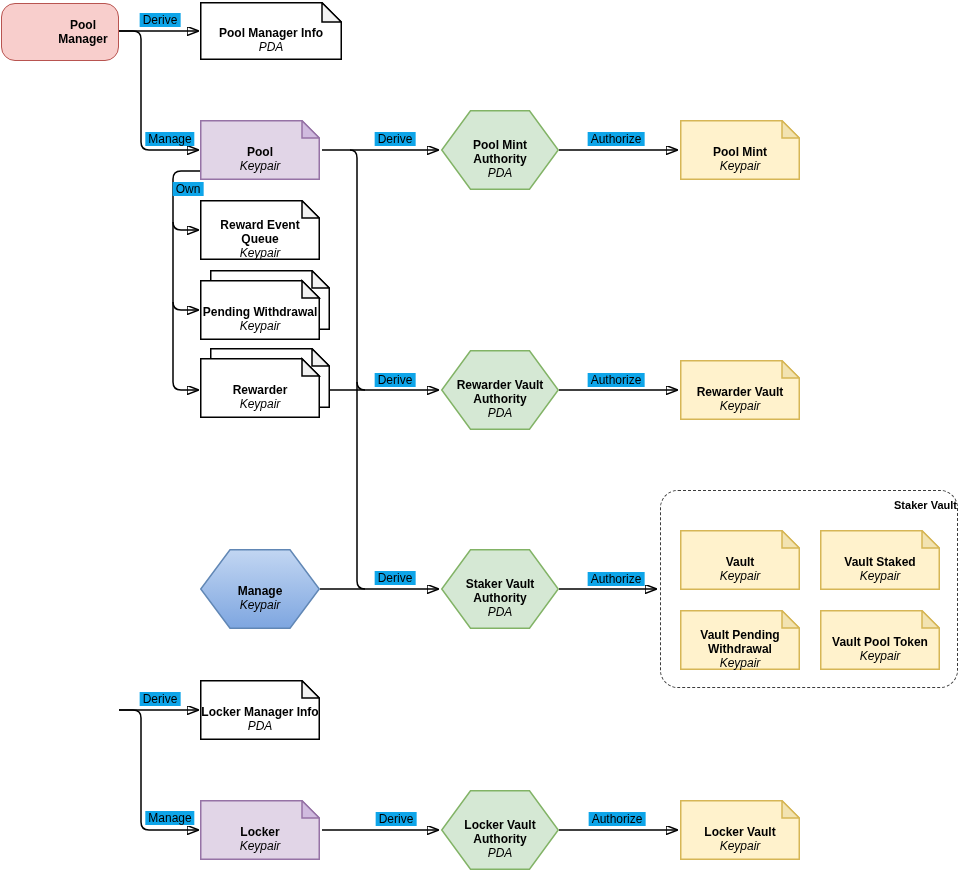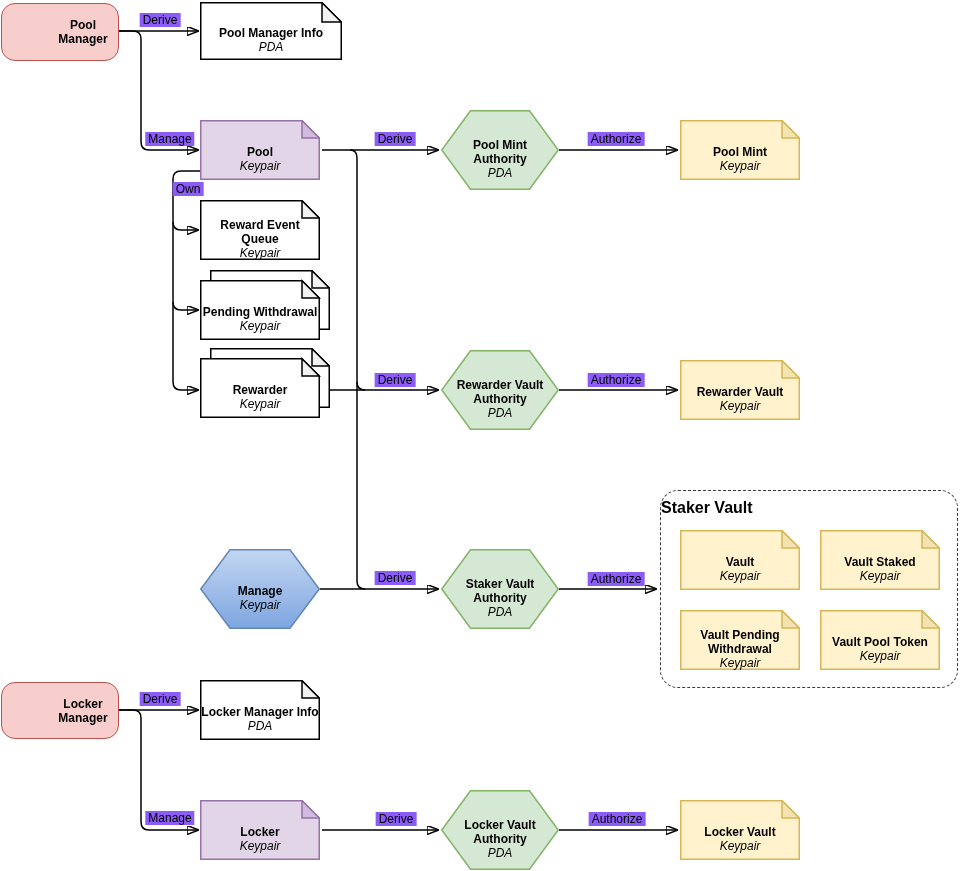--- a/index.html
+++ b/index.html
@@ -33,26 +33,26 @@
   .actor{
     background:#f8cecc;border:1.8px solid #b85450;border-radius:14px;
     display:flex;align-items:center;justify-content:center;
     font-weight:bold;font-size:12px;text-align:center;box-sizing:border-box;padding-left:46px;
   }
   .group{
     position:absolute;z-index:0;border:1.6px dashed #3d3d3d;border-radius:18px;
     box-sizing:border-box;background:transparent;
   }
   .gtitle{
-    position:absolute;left:0;right:0;top:8px;text-align:left;
-    font-weight:bold;font-size:16px;
+    position:absolute;left:0;right:0;top:8px;text-align:right;
+    font-weight:bold;font-size:11px;
   }
   .elabel{
     position:absolute;z-index:3;transform:translate(-50%,-50%);
-    background:#8b5cf6;padding:0 3px;font-size:12px;white-space:nowrap;
+    background:#0ea5e9;padding:0 3px;font-size:12px;white-space:nowrap;
   }
 </style>
 </head>
 <body>
 
 <div id="canvas">
 
   <svg id="edges" width="961" height="871" viewBox="0 0 961 871">
     <defs>
       <linearGradient id="blueGrad" x1="0" y1="0" x2="0" y2="1">
@@ -256,23 +256,20 @@
     <svg class="shape" width="120" height="60" viewBox="0 0 120 60">
       <path class="body" d="M0.75,0.75 L102,0.75 L119.25,18 L119.25,59.25 L0.75,59.25 Z"></path>
       <path class="fold" d="M102,0.75 L102,18 L119.25,18 Z"></path>
     </svg>
     <div class="txt">
       <div class="t nw">Vault Pool Token</div>
       <div class="s">Keypair</div>
     </div>
   </div>
 
-  <div class="node actor" style="left:1px;top:682px;width:118px;height:57px">
-    <span>Locker Manager</span>
-  </div>
 
   <div class="node doc-white" style="left:200px;top:680px;width:120px;height:60px">
     <svg class="shape" width="120" height="60" viewBox="0 0 120 60">
       <path class="body" d="M0.75,0.75 L102,0.75 L119.25,18 L119.25,59.25 L0.75,59.25 Z"></path>
       <path class="fold" d="M102,0.75 L102,18 L119.25,18 Z"></path>
     </svg>
     <div class="txt">
       <div class="t nw">Locker Manager Info</div>
       <div class="s">PDA</div>
     </div>

